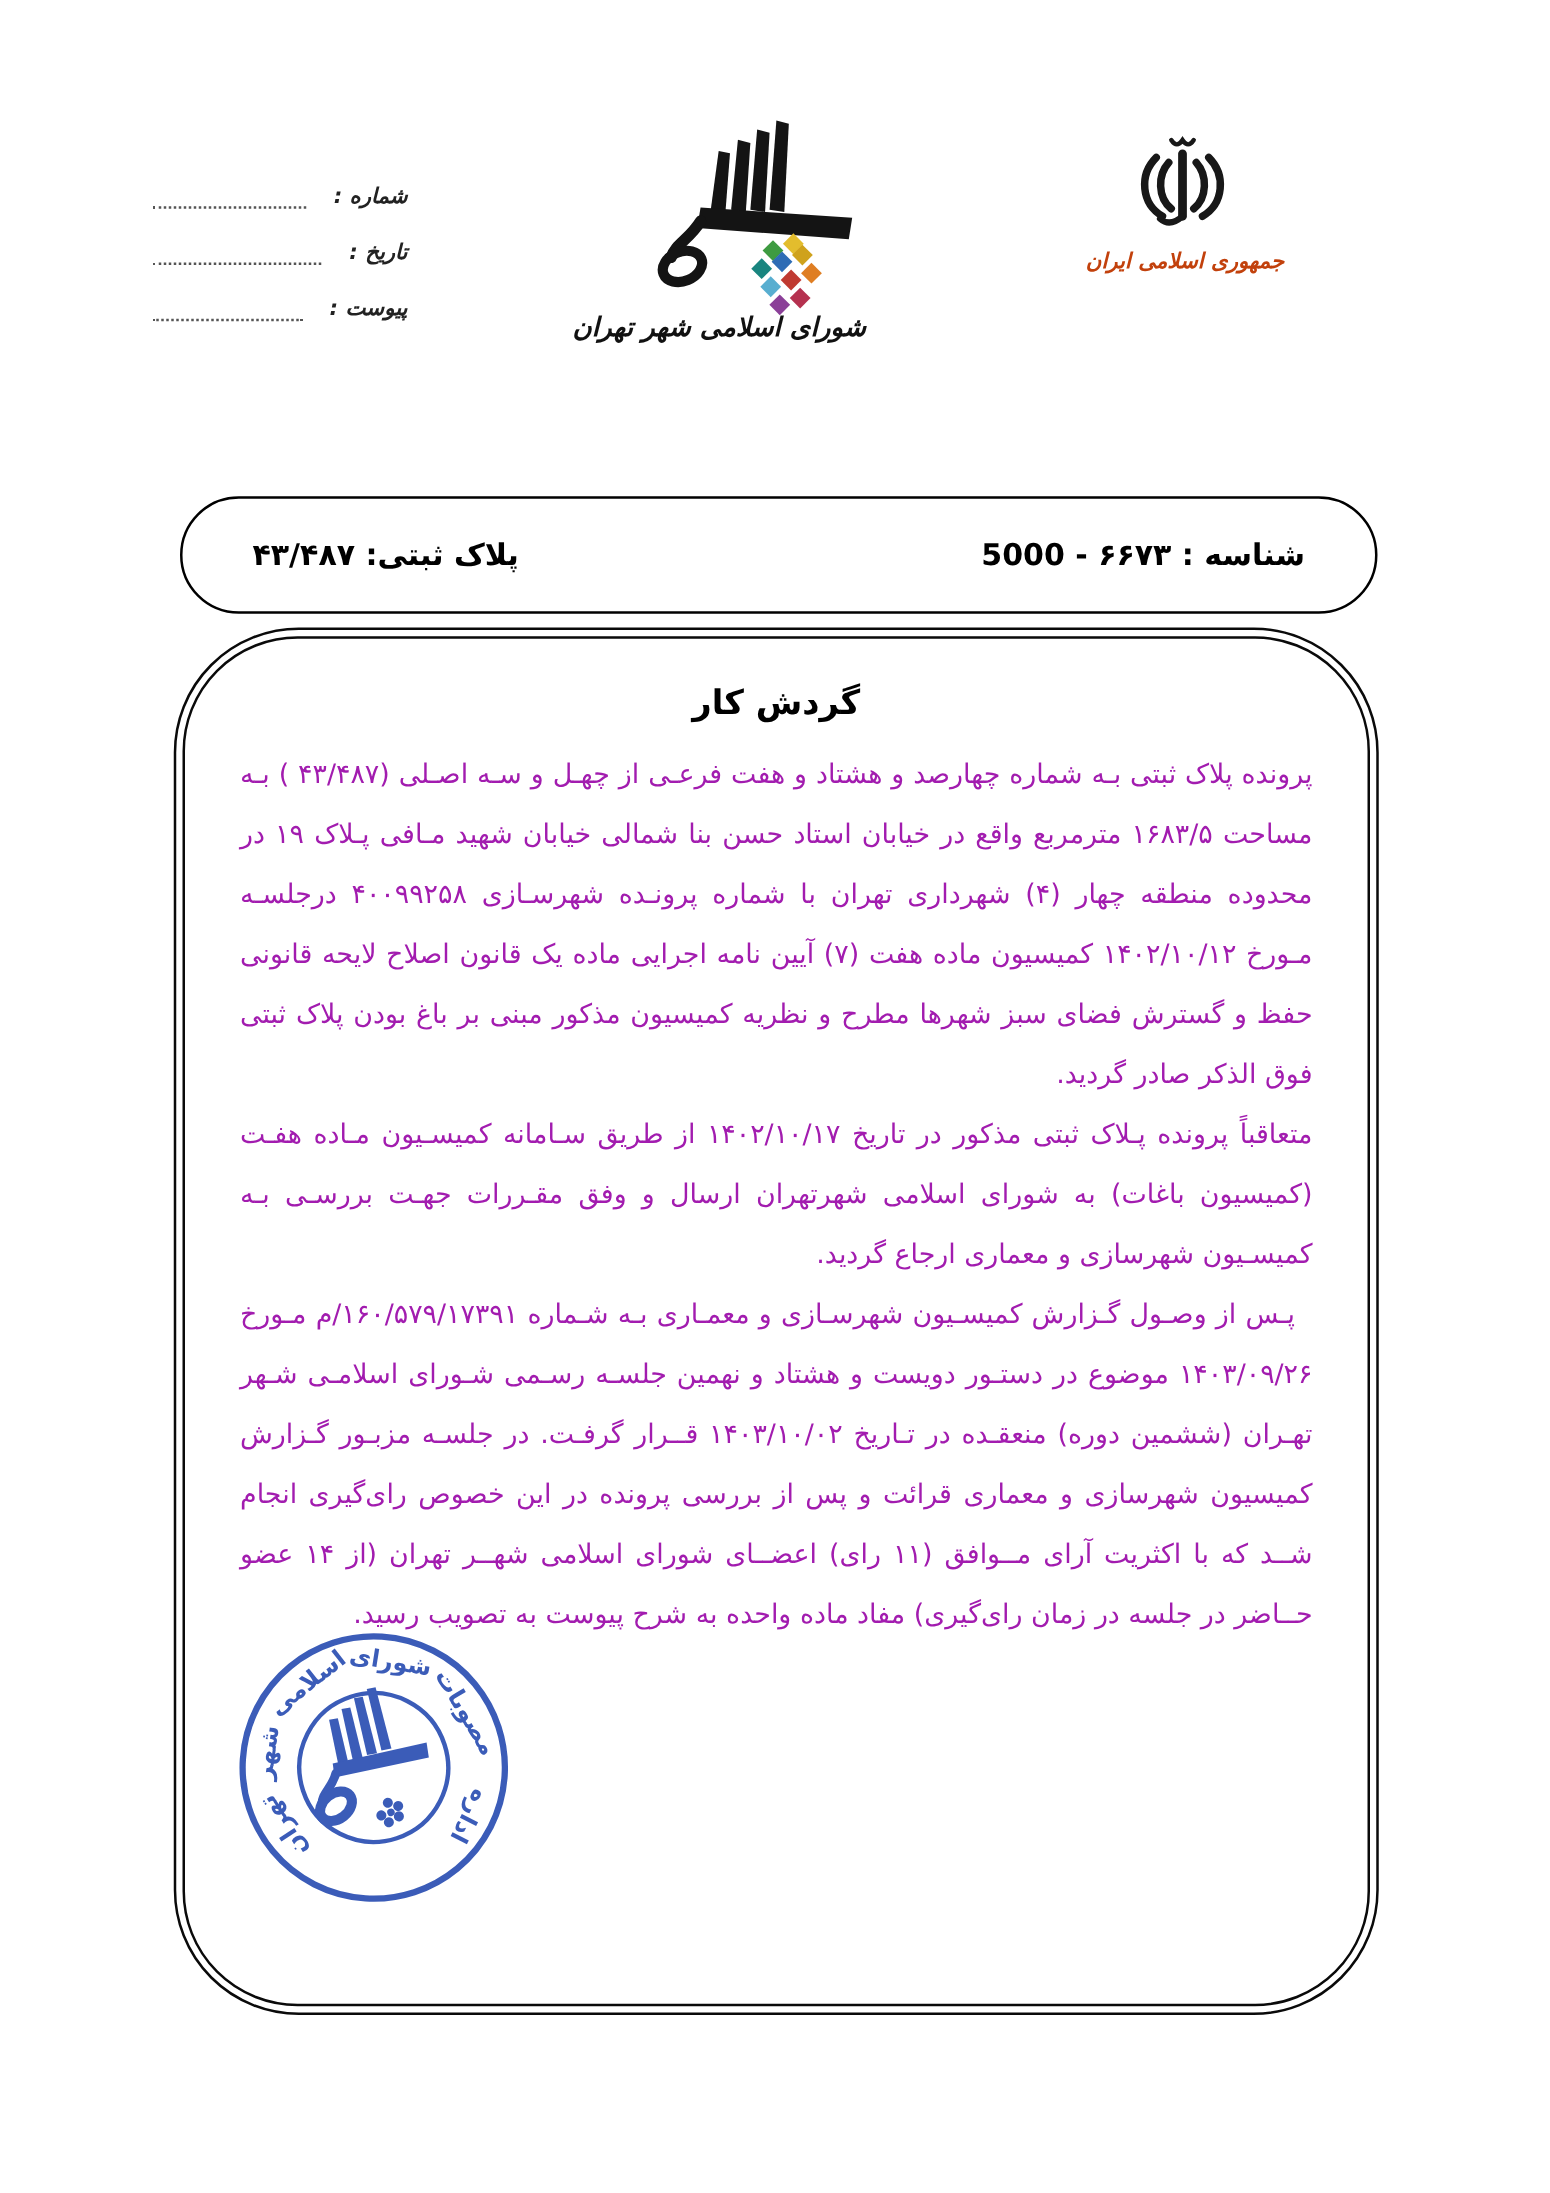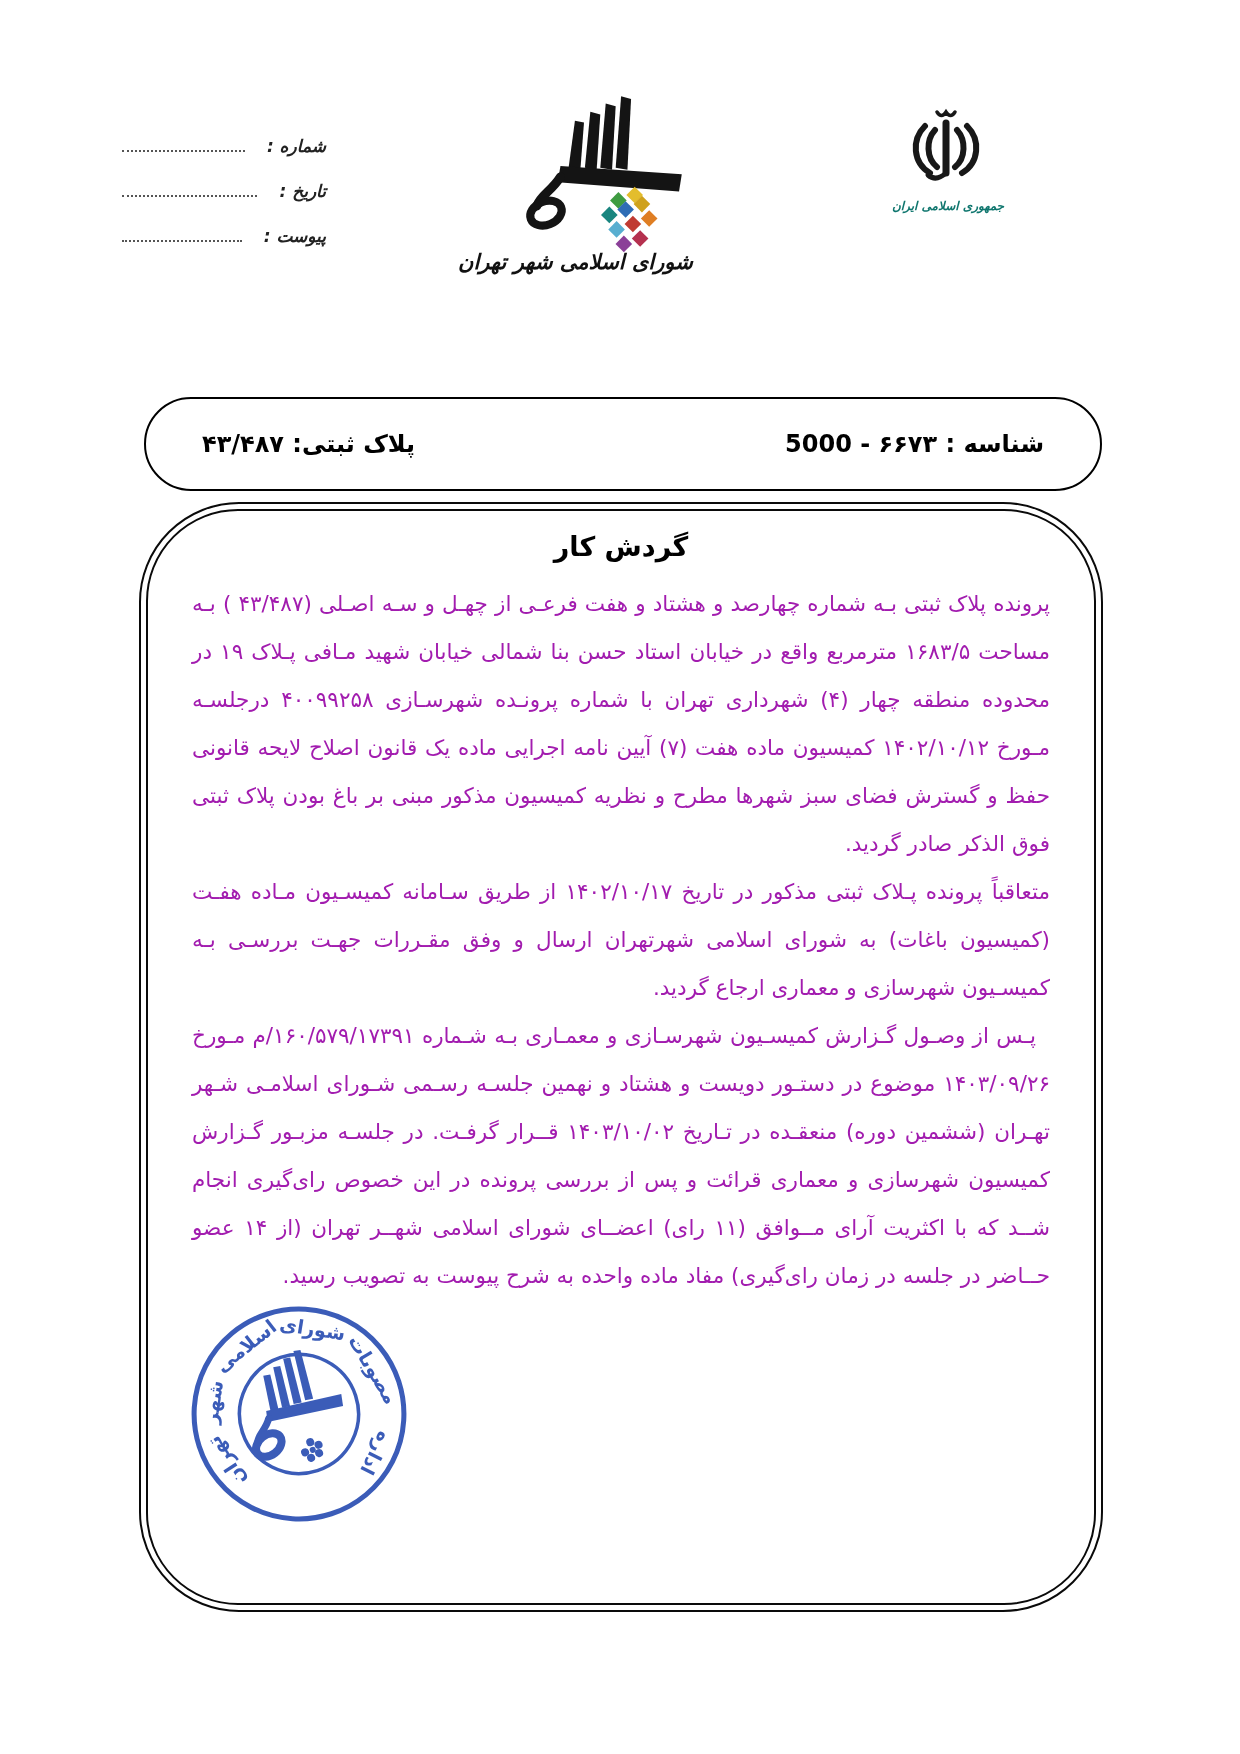--- a/index.html
+++ b/index.html
@@ -7,47 +7,47 @@
     position:relative;
     width:1240px;height:1754px;
     background:#ffffff;
     font-family:"DejaVu Sans", sans-serif;
     direction:rtl;
     color:#161616;
     overflow:hidden;
   }
   
   .fields{position:absolute;left:122px;top:136px;width:204px;}
-  .field-row{display:flex;direction:rtl;align-items:flex-start;height:31px;margin-bottom:14px;gap:16px;}
+  .field-row{display:flex;direction:rtl;align-items:flex-end;height:31px;margin-bottom:14px;gap:16px;}
   .field-label{font-size:17px;font-weight:bold;font-style:italic;white-space:nowrap;margin-left:6px;color:#222;}
   .field-dots{flex:1;border-bottom:2px dotted #555;height:14px;}
   
   .council-logo{position:absolute;left:488px;top:90px;width:230px;height:172px;}
   .logo-caption{position:absolute;left:458px;top:250px;width:285px;text-align:left;
     font-size:21px;font-weight:bold;font-style:italic;color:#111;}
   
   .iran-emblem{position:absolute;left:895px;top:103px;width:102px;height:100px;}
   .emblem-caption{position:absolute;left:843px;top:199px;width:210px;text-align:center;
-    font-size:12px;font-weight:bold;font-style:italic;color:#0f766e;}
+    font-size:17px;font-weight:bold;font-style:italic;color:#c2410c;}
   
   .id-bar{
     position:absolute;left:144px;top:397px;width:958px;height:94px;
     box-sizing:border-box;border:2px solid #000;border-radius:47px;
     display:flex;direction:rtl;justify-content:space-between;align-items:center;
     padding:0 56px;font-size:24px;font-weight:bold;color:#000;
   }
   
   .main-box{
     position:absolute;left:139px;top:502px;width:964px;height:1110px;
     box-sizing:border-box;border:2.5px solid #0a0a0a;border-radius:100px;padding:5px;
   }
   .main-box-inner{
     width:100%;height:100%;box-sizing:border-box;
     border:2px solid #0a0a0a;border-radius:92px;
-    padding:8px 44px;
+    padding:24px 44px;
   }
   .doc-title{
     text-align:center;font-size:27px;font-weight:bold;color:#000;
     margin:12px 0 18px 0;
   }
   .doc-body p{
     margin:0;font-size:21.5px;line-height:48px;color:#a21caf;
     text-align:justify;direction:rtl;
   }
   .doc-body p.indent{text-indent:14px;}

